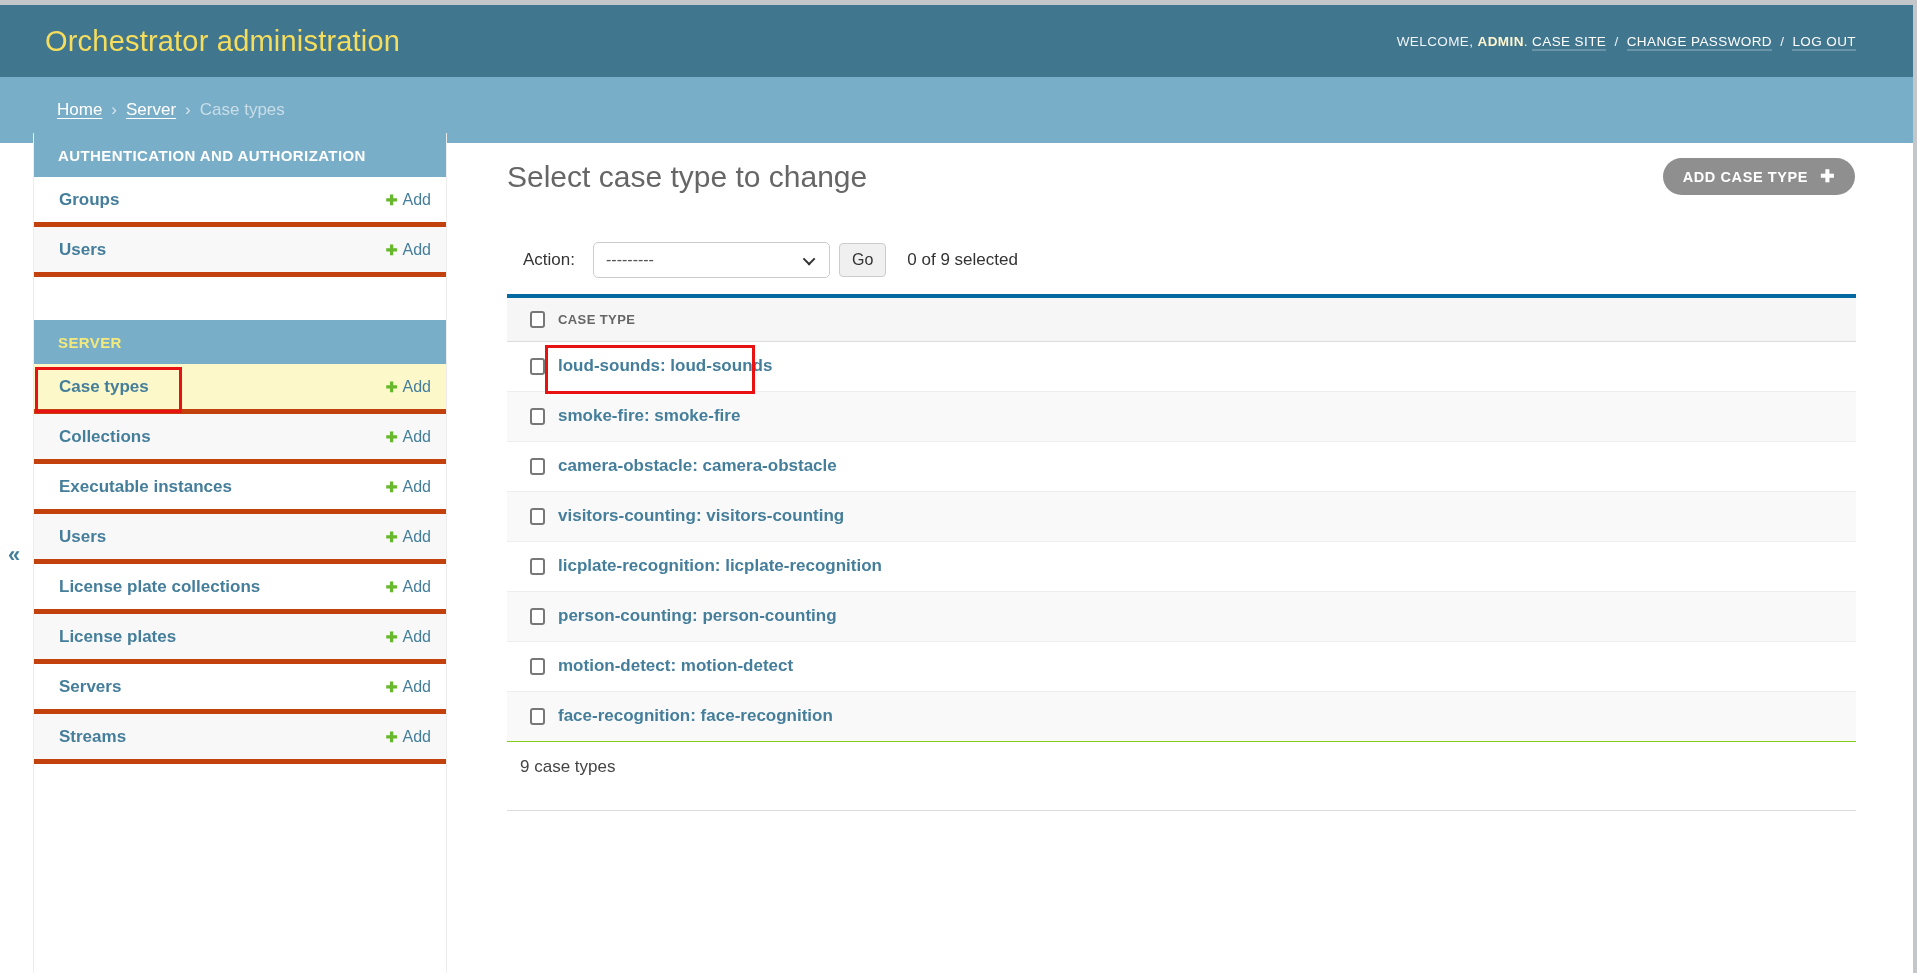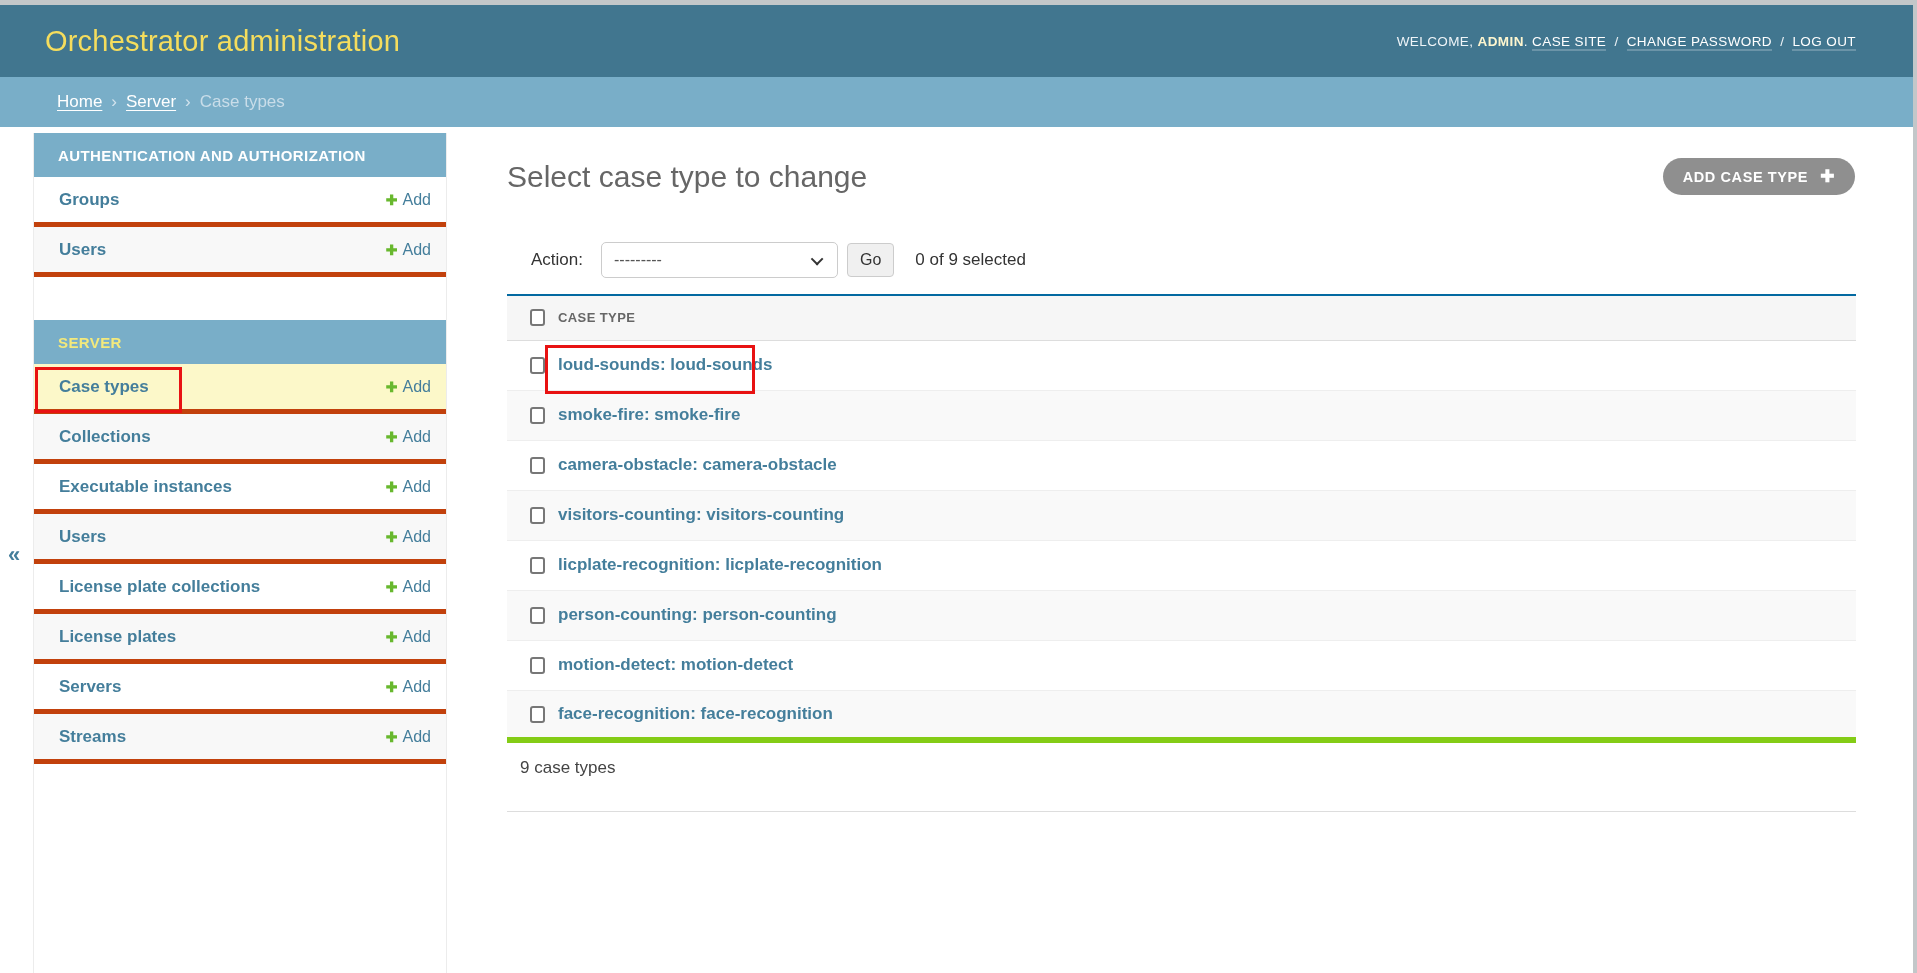--- a/index.html
+++ b/index.html
@@ -21,21 +21,21 @@
   
   #header{position:absolute;top:5px;left:0;right:4px;height:72px;background:var(--header-bg);}
   #site-name{position:absolute;left:45px;top:50%;transform:translateY(-50%);
     font-size:29px;color:var(--header-title);font-weight:400;letter-spacing:.2px;}
   #user-tools{position:absolute;right:57px;top:50%;transform:translateY(-50%);
     font-size:13.5px;color:#eef4f8;letter-spacing:.4px;white-space:nowrap;}
   #user-tools strong{color:#fdf6cf;font-weight:bold;}
   #user-tools a{color:#fff;border-bottom:1px solid rgba(255,255,255,.45);padding-bottom:1px;}
   #user-tools .sep{margin:0 4px;}
   
-  #breadcrumbs{position:absolute;top:77px;left:0;right:4px;height:50px;background:var(--breadcrumb-bg);
+  #breadcrumbs{position:absolute;top:77px;left:0;right:4px;height:66px;background:var(--breadcrumb-bg);
     display:flex;align-items:center;padding-left:57px;font-size:17px;color:#fff;}
   #breadcrumbs a{color:#fff;text-decoration:underline;text-underline-offset:3px;}
   #breadcrumbs .sep{color:#d4e4ee;margin:0 9px;}
   #breadcrumbs .current{color:var(--breadcrumb-current);}
   
   #sidebar{position:absolute;left:33px;top:133px;width:414px;bottom:0;
     border-left:1px solid #ececec;border-right:1px solid #ececec;background:#fff;}
   .module + .module{margin-top:43px;}
   .caption{height:44px;background:var(--caption-bg);display:flex;align-items:center;
     padding-left:24px;color:#fff;font-weight:bold;font-size:15px;letter-spacing:.4px;}
@@ -53,38 +53,38 @@
     font-weight:bold;cursor:pointer;line-height:1;}
   
   #content{position:absolute;left:507px;top:127px;width:1349px;}
   #content h1{padding-top:33px;font-size:30px;font-weight:400;color:var(--title-gray);}
   #object-tools{position:absolute;right:1px;top:31px;}
   #add-button{display:inline-flex;align-items:center;gap:12px;height:37px;padding:0 20px;
     border-radius:19px;background:var(--button-gray);color:#fff;font-size:14.5px;
     font-weight:bold;letter-spacing:.6px;border:none;cursor:pointer;}
   #add-button .plus-w{font-size:17px;font-weight:bold;}
   
-  #actions{margin:48px 0 0 24px;display:flex;align-items:center;font-size:17px;color:#333;}
+  #actions{margin:48px 0 0 16px;display:flex;align-items:center;font-size:17px;color:#333;}
   #action-select{width:237px;height:36px;margin-left:18px;border:1px solid #ccc;border-radius:5px;
     display:flex;align-items:center;justify-content:space-between;padding:0 14px 0 12px;
     font-size:16px;color:#555;background:#fff;cursor:pointer;}
   .chev{width:9px;height:9px;border-left:2px solid #333;border-bottom:2px solid #333;
     transform:rotate(-45deg) translateY(-2px);}
   #go-button{margin-left:9px;height:34px;padding:5px 12px;border:1px solid #ccc;border-radius:4px;
     background:#f0f0f0;color:#333;font-size:16px;cursor:pointer;}
   #action-counter{margin-left:21px;color:#333;}
   
   #results{margin-top:16px;}
   table{width:100%;border-collapse:collapse;}
-  thead th{height:45px;background:var(--table-head-bg);border-top:2px solid #0369a1;
+  thead th{height:45px;background:var(--table-head-bg);border-top:4px solid #0369a1;
     border-bottom:1px solid #ddd;text-align:left;font-size:13px;color:#666;
     letter-spacing:.4px;font-weight:bold;}
   tbody td{height:50px;border-bottom:1px solid #eee;}
   tbody tr:nth-child(even){background:#f9f9f9;}
-  tbody tr:last-of-type td{border-bottom:6px solid #84cc16;}
+  tbody tr:last-of-type td{border-bottom:1px solid #84cc16;}
   .cb-cell{width:51px;padding-left:23px;}
   .link-cell{padding-left:0;}
   .checkbox{display:inline-block;width:15px;height:17px;border:2px solid #777;
     border-radius:3px;background:#fff;vertical-align:middle;cursor:pointer;}
   .row-link{font-size:17px;font-weight:bold;color:var(--link);}
   
   #paginator{padding:15px 0 33px 13px;border-bottom:1px solid #ddd;font-size:17px;color:#444;}
   
   .anno{position:absolute;border:3px solid var(--anno-red);z-index:60;pointer-events:none;}
   #anno-sidebar{left:35px;top:367px;width:147px;height:46px;}

